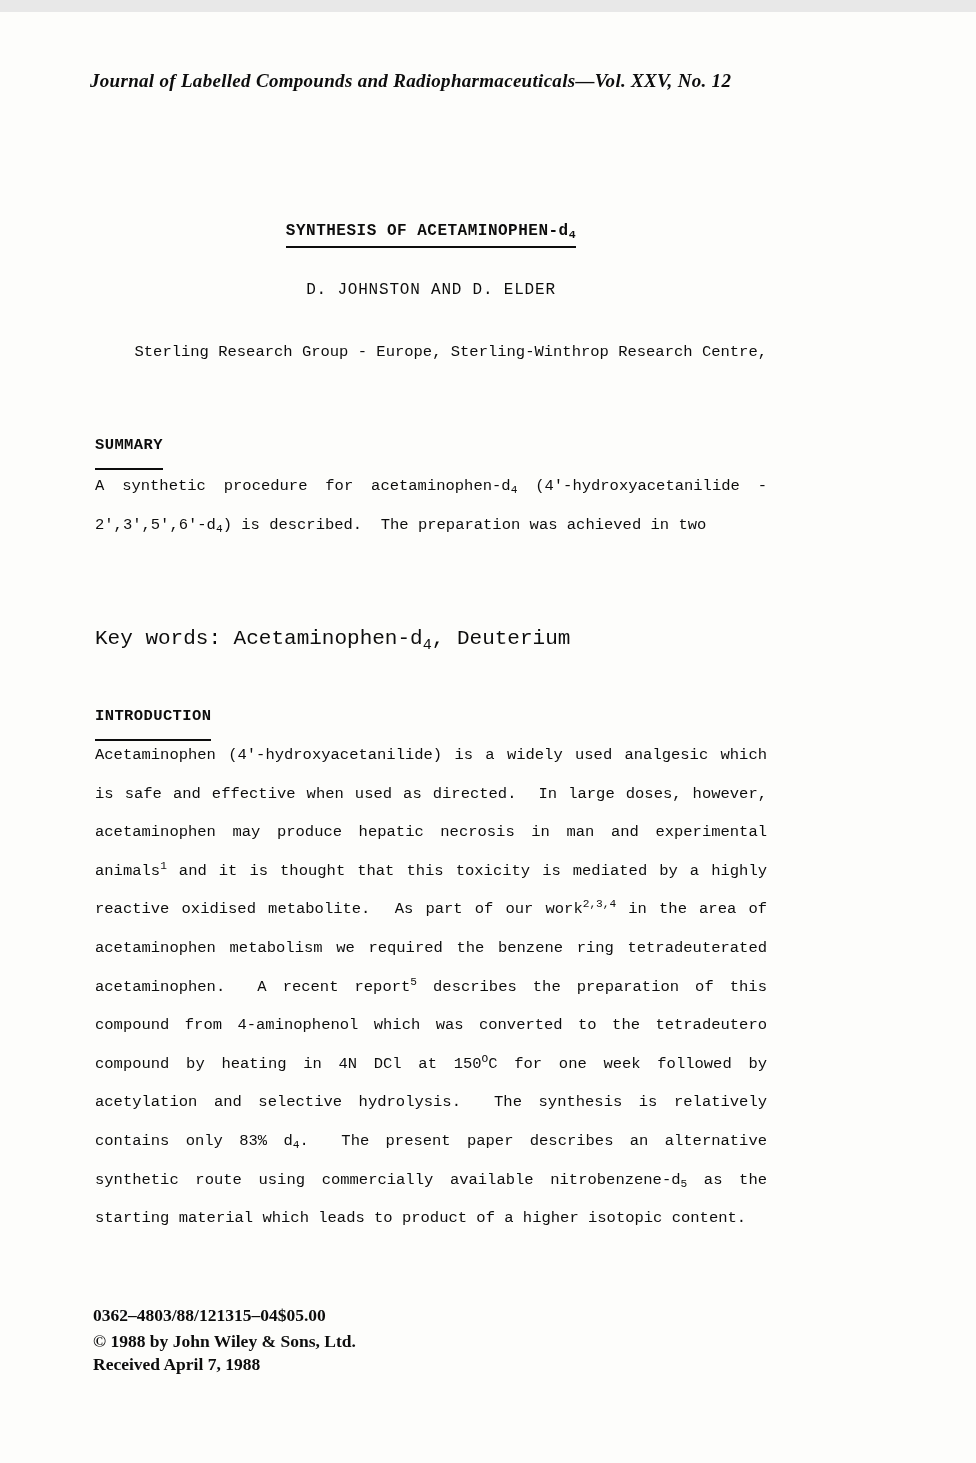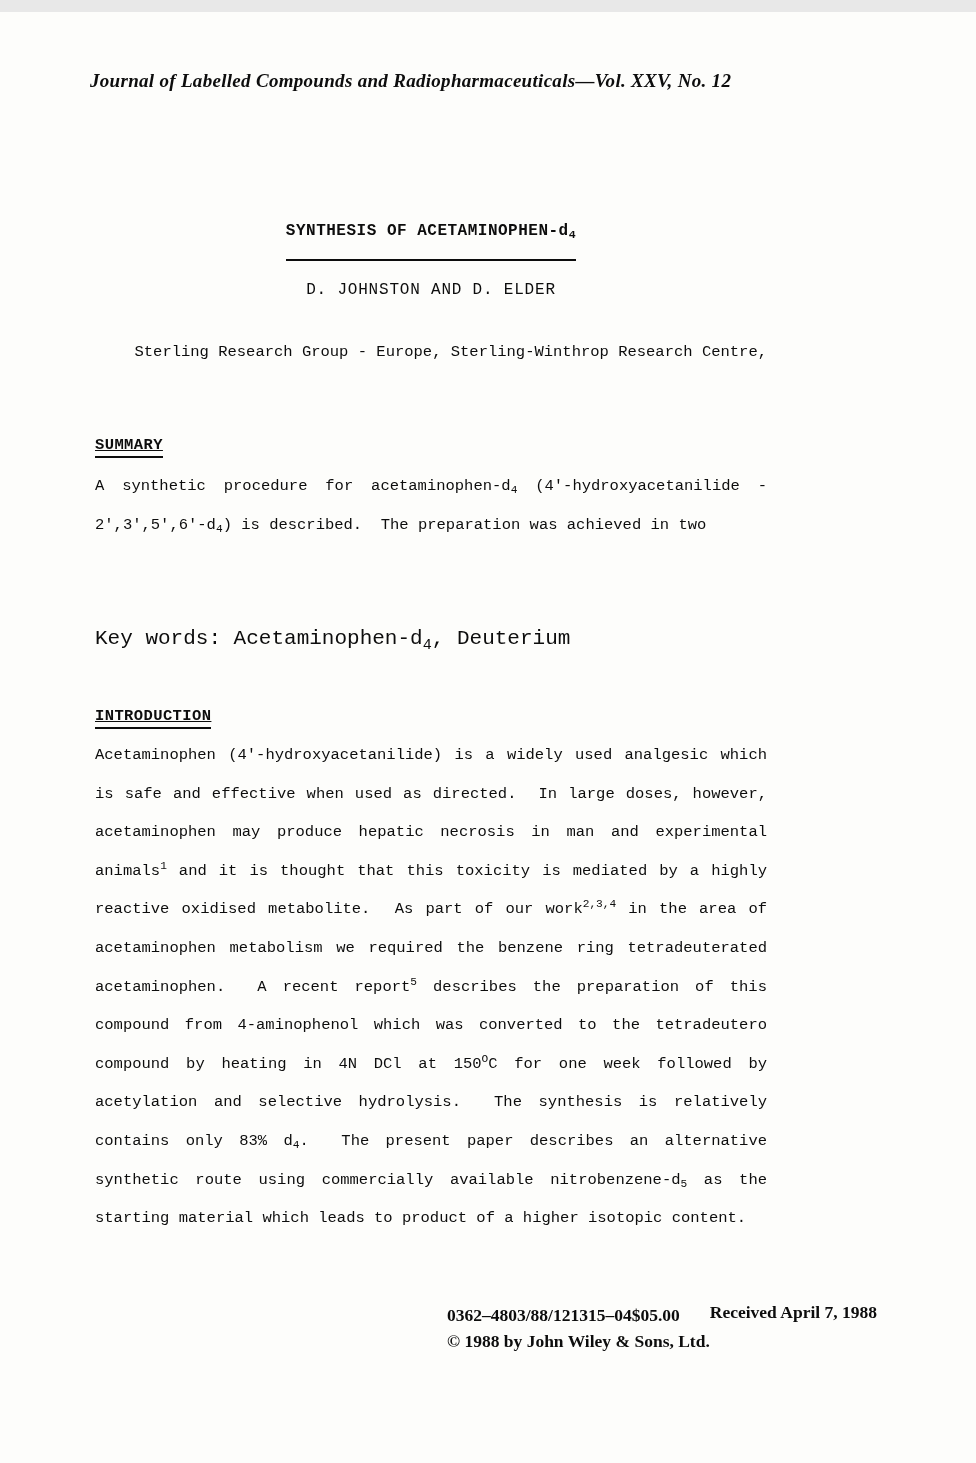--- a/index.html
+++ b/index.html
@@ -35,21 +35,21 @@
     left: 95px;
     top: 210px;
     width: 672px;
     text-align: center;
   }
   .title {
     font-weight: bold;
     font-size: 16px;
     letter-spacing: 0.5px;
     border-bottom: 2.5px solid #0d0d0d;
-    padding-bottom: 19px;
+    padding-bottom: 6px;
     white-space: pre;
   }
 
   .authors {
     position: absolute;
     left: 95px;
     top: 269px;
     width: 672px;
     text-align: center;
     font-size: 16px;
@@ -70,23 +70,22 @@
 
   .section-heading {
     position: absolute;
     left: 95px;
     font-size: 15.5px;
     font-weight: bold;
     letter-spacing: 0.4px;
   }
   .section-heading .hd {
     border-bottom: 2.5px solid #0d0d0d;
-    padding-bottom: 2px;
+    padding-bottom: 14px;
     white-space: pre;
-    text-decoration: underline;
   }
   .summary-heading { top: 424px; }
   .intro-heading   { top: 695px; }
 
   .para {
     position: absolute;
     left: 95px;
     width: 672px;
     font-size: 15.5px;
     line-height: 38.6px;
@@ -111,25 +110,26 @@
 
   sub { font-size: 0.72em; vertical-align: -0.3em; line-height: 0; }
   sup { font-size: 0.72em; vertical-align: 0.5em;  line-height: 0; }
 
   .footer {
     position: absolute;
     left: 93px;
     top: 1290px;
     width: 784px;
     display: flex;
-    justify-content: flex-end;
+    justify-content: space-between;
     align-items: flex-start;
     font-family: "Liberation Serif", "DejaVu Serif", serif;
     font-weight: 600;
     font-size: 17.5px;
+    flex-direction: column;
   }
   .footer-left { line-height: 26px; }
   .footer-left div { white-space: pre; }
   .footer-right { white-space: pre; }
 </style>
 </head>
 <body>
 
 <div class="page">
 

